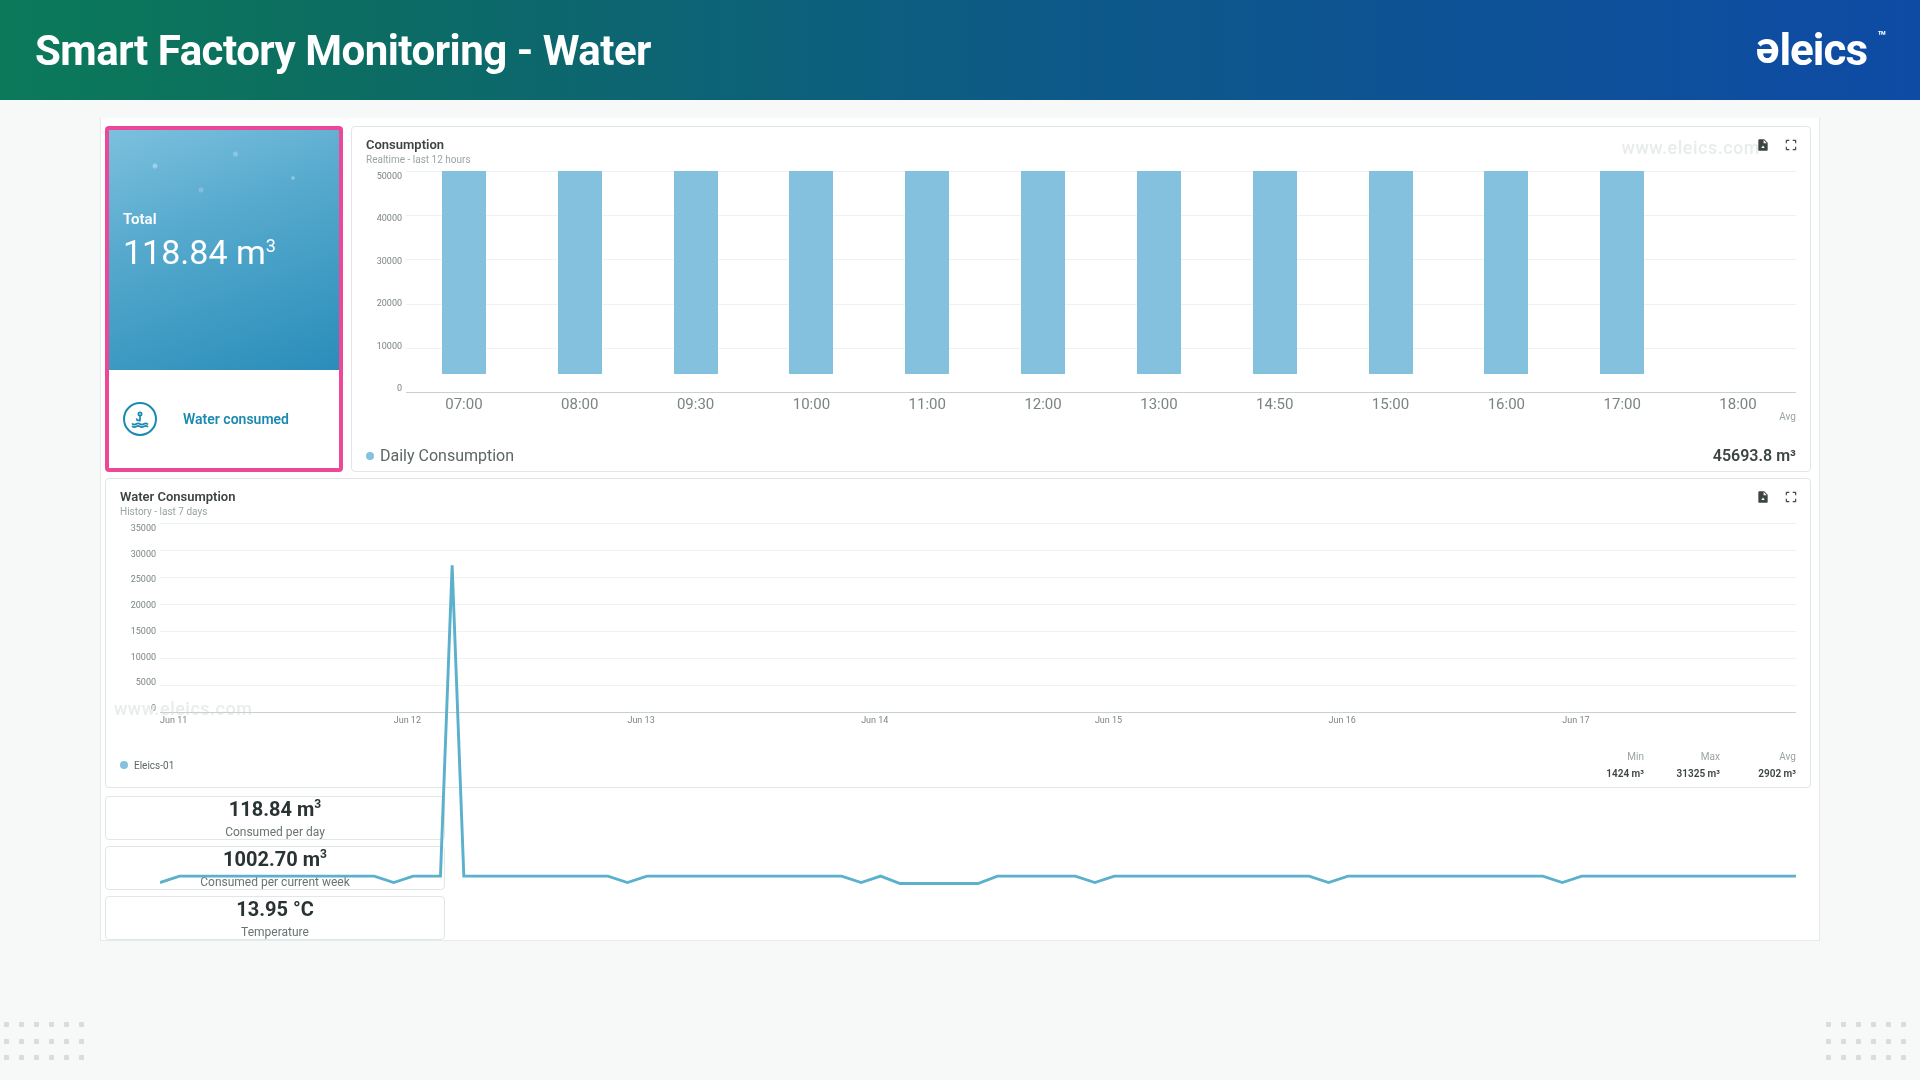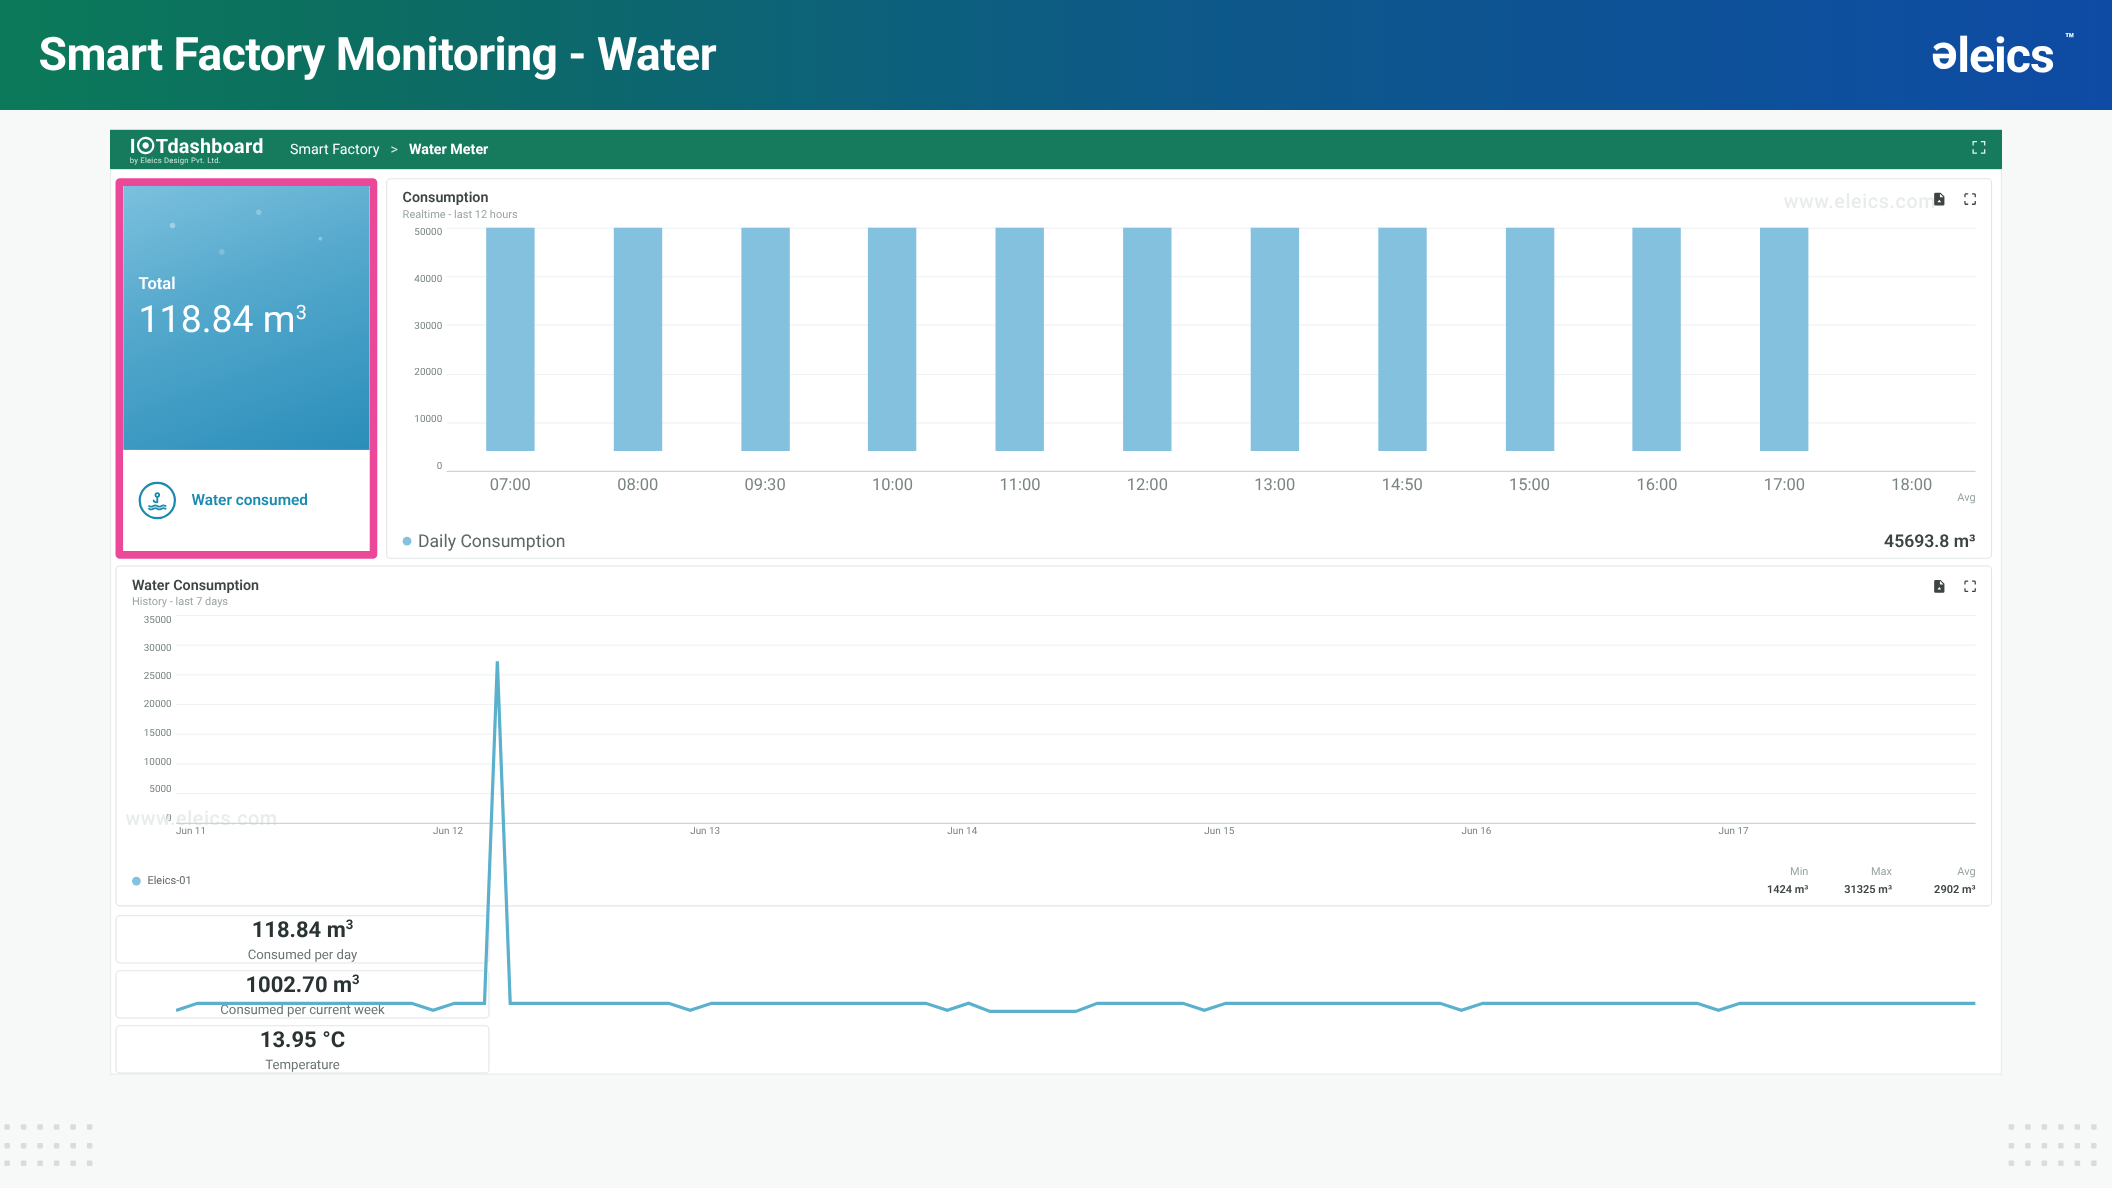--- a/index.html
+++ b/index.html
@@ -35,41 +35,41 @@
 }
 .app-logo { font-weight: 700; font-size: 18px; letter-spacing: 0.2px; }
 .app-logo .sub { font-size: 7px; font-weight: 400; display: block; margin-top: -2px; color: #cfe9de; }
 .breadcrumb { margin-left: 24px; display: flex; align-items: center; gap: 10px; }
 .breadcrumb .sep { opacity: 0.8; }
 .breadcrumb .current { font-weight: 700; }
 .fs-icon { margin-left: auto; cursor: pointer; opacity: 0.9; }
 .board { background: #fff; padding: 8px 8px 0 4px; display: flex; flex-direction: column; gap: 6px; border: 1px solid #e6eaea; border-top: none; }
 
 .row1 { display: flex; gap: 8px; }
-.total-card { width: 238px; border: 7px solid #ec4899; border-radius: 4px; overflow: hidden; display: flex; flex-direction: column; }
+.total-card { width: 238px; border: 4px solid #ec4899; border-radius: 4px; overflow: hidden; display: flex; flex-direction: column; }
 .total-image {
   height: 240px;
   background: linear-gradient(160deg, #7cc0de 0%, #55a9cd 40%, #3f9bc3 70%, #2a8db9 100%);
   position: relative;
   color: #fff;
   padding: 80px 14px 0 14px;
 }
 .total-image::before {
   content: "";
   position: absolute;
   inset: 0;
   background-image: radial-gradient(circle at 20% 15%, rgba(255,255,255,0.35) 2px, transparent 3px),
                     radial-gradient(circle at 55% 10%, rgba(255,255,255,0.25) 2px, transparent 3px),
                     radial-gradient(circle at 80% 20%, rgba(255,255,255,0.3) 1.5px, transparent 2px),
                     radial-gradient(circle at 40% 25%, rgba(255,255,255,0.2) 2px, transparent 3px);
 }
 .total-label { font-size: 15px; font-weight: 600; position: relative; }
 .total-value { font-size: 34px; font-weight: 400; position: relative; margin-top: 4px; }
 .total-value sup { font-size: 18px; }
-.total-bottom { background: #fff; padding: 22px 14px; display: flex; align-items: center; gap: 14px; flex: 1; }
+.total-bottom { background: #fff; padding: 22px 14px; display: flex; align-items: center; gap: 26px; flex: 1; }
 .pool-icon {
   width: 34px; height: 34px; border: 2px solid #1a8ab0; border-radius: 50%;
   display: flex; align-items: center; justify-content: center; color: #1a8ab0;
 }
 .pool-icon svg { width: 20px; height: 20px; }
 .total-bottom-text { color: #1a8ab0; font-weight: 600; font-size: 14px; }
 
 .consumption-card { flex: 1; border: 1px solid #e1e6e6; border-radius: 4px; background: #fff; padding: 10px 14px 6px 14px; position: relative; }
 .card-title { font-size: 13px; font-weight: 600; color: #3d4444; }
 .card-subtitle { font-size: 10px; color: #9aa4a4; margin-top: 2px; }
@@ -127,36 +127,20 @@
 <body>
 
 <div class="header-bar">
   <div class="header-title">Smart Factory Monitoring - Water</div>
   <div class="brand-logo">
     <span class="e-rotate">e</span><span>leics</span><span class="tm">™</span>
   </div>
 </div>
 
 <div class="page-wrap">
-  <div class="app-bar">
-    <div class="app-logo">
-      <span>I⦿Tdashboard</span>
-      <span class="sub">by Eleics Design Pvt. Ltd.</span>
-    </div>
-    <div class="breadcrumb">
-      <span>Smart Factory</span>
-      <span class="sep">&gt;</span>
-      <span class="current">Water Meter</span>
-    </div>
-    <span class="fs-icon">
-      <svg viewBox="0 0 24 24" width="14" height="14" fill="none" stroke="currentColor" stroke-width="2">
-          <path d="M9 3H3v6M15 3h6v6M9 21H3v-6M15 21h6v-6"></path>
-        </svg>
-    </span>
-  </div>
 
   <div class="board">
     <div class="row1">
 
       <div class="total-card">
         <div class="total-image">
           <div class="total-label">Total</div>
           <div class="total-value">
             <span>118.84 m</span><sup>3</sup>
           </div>

